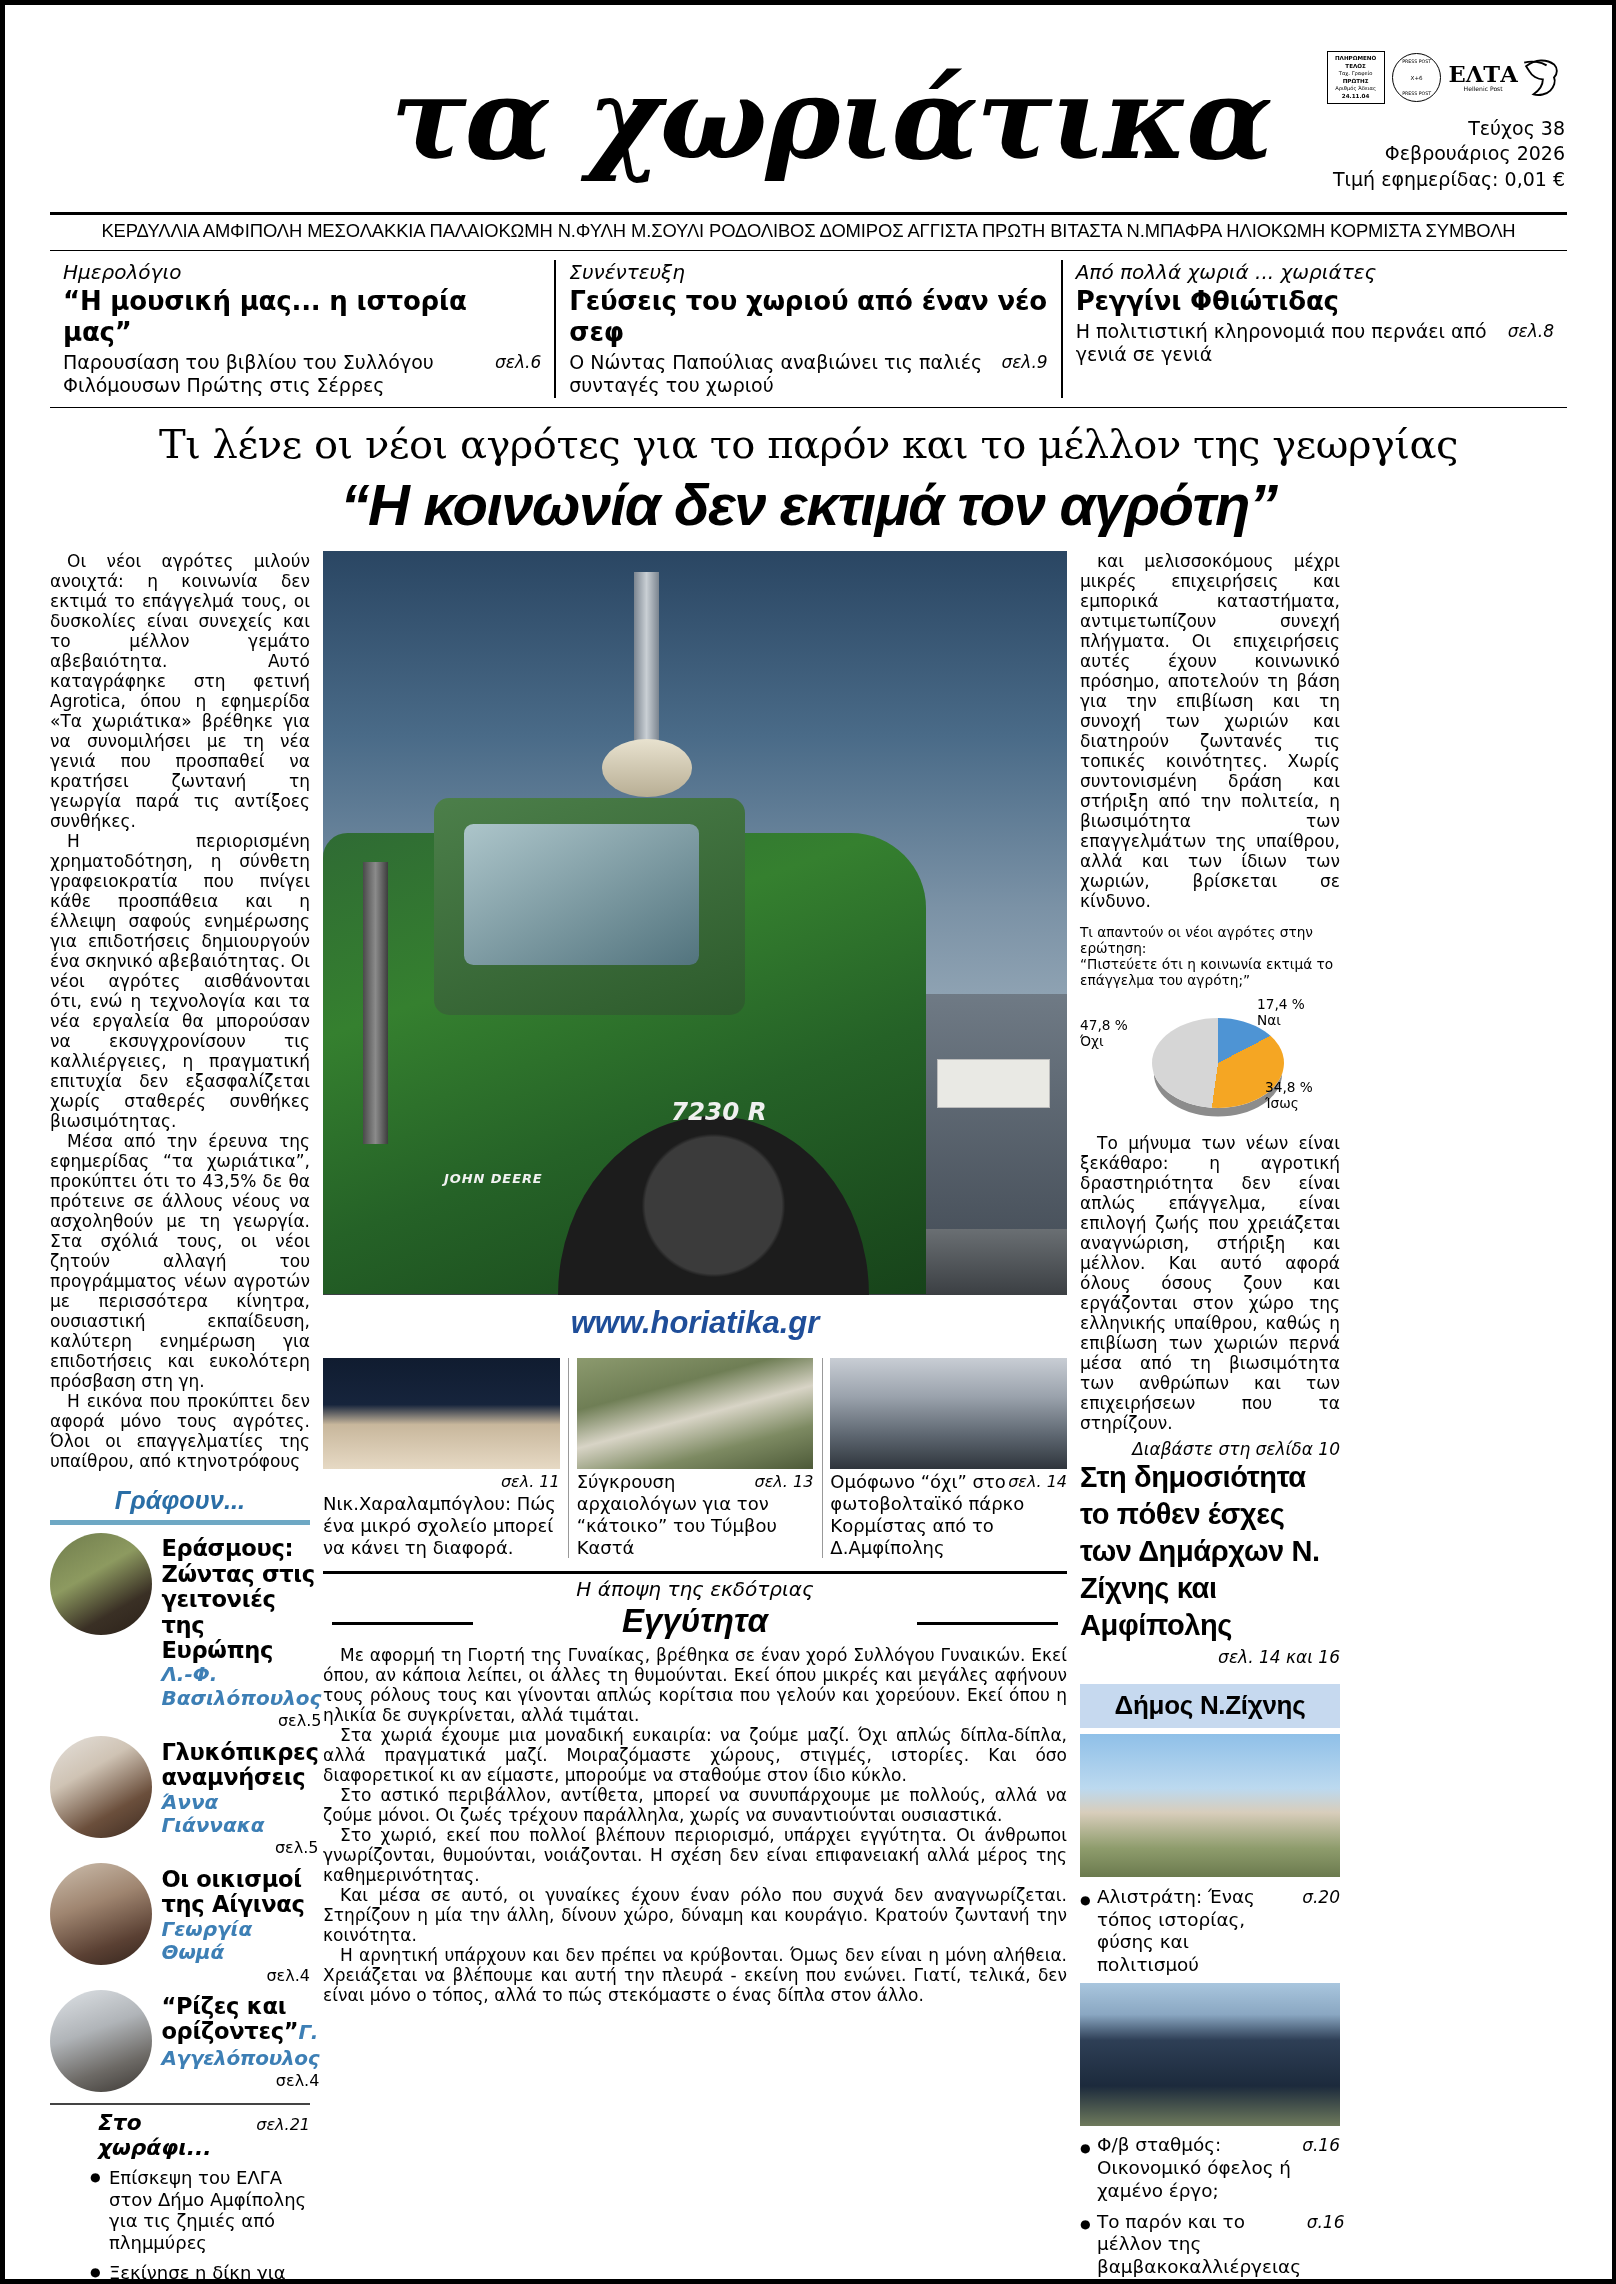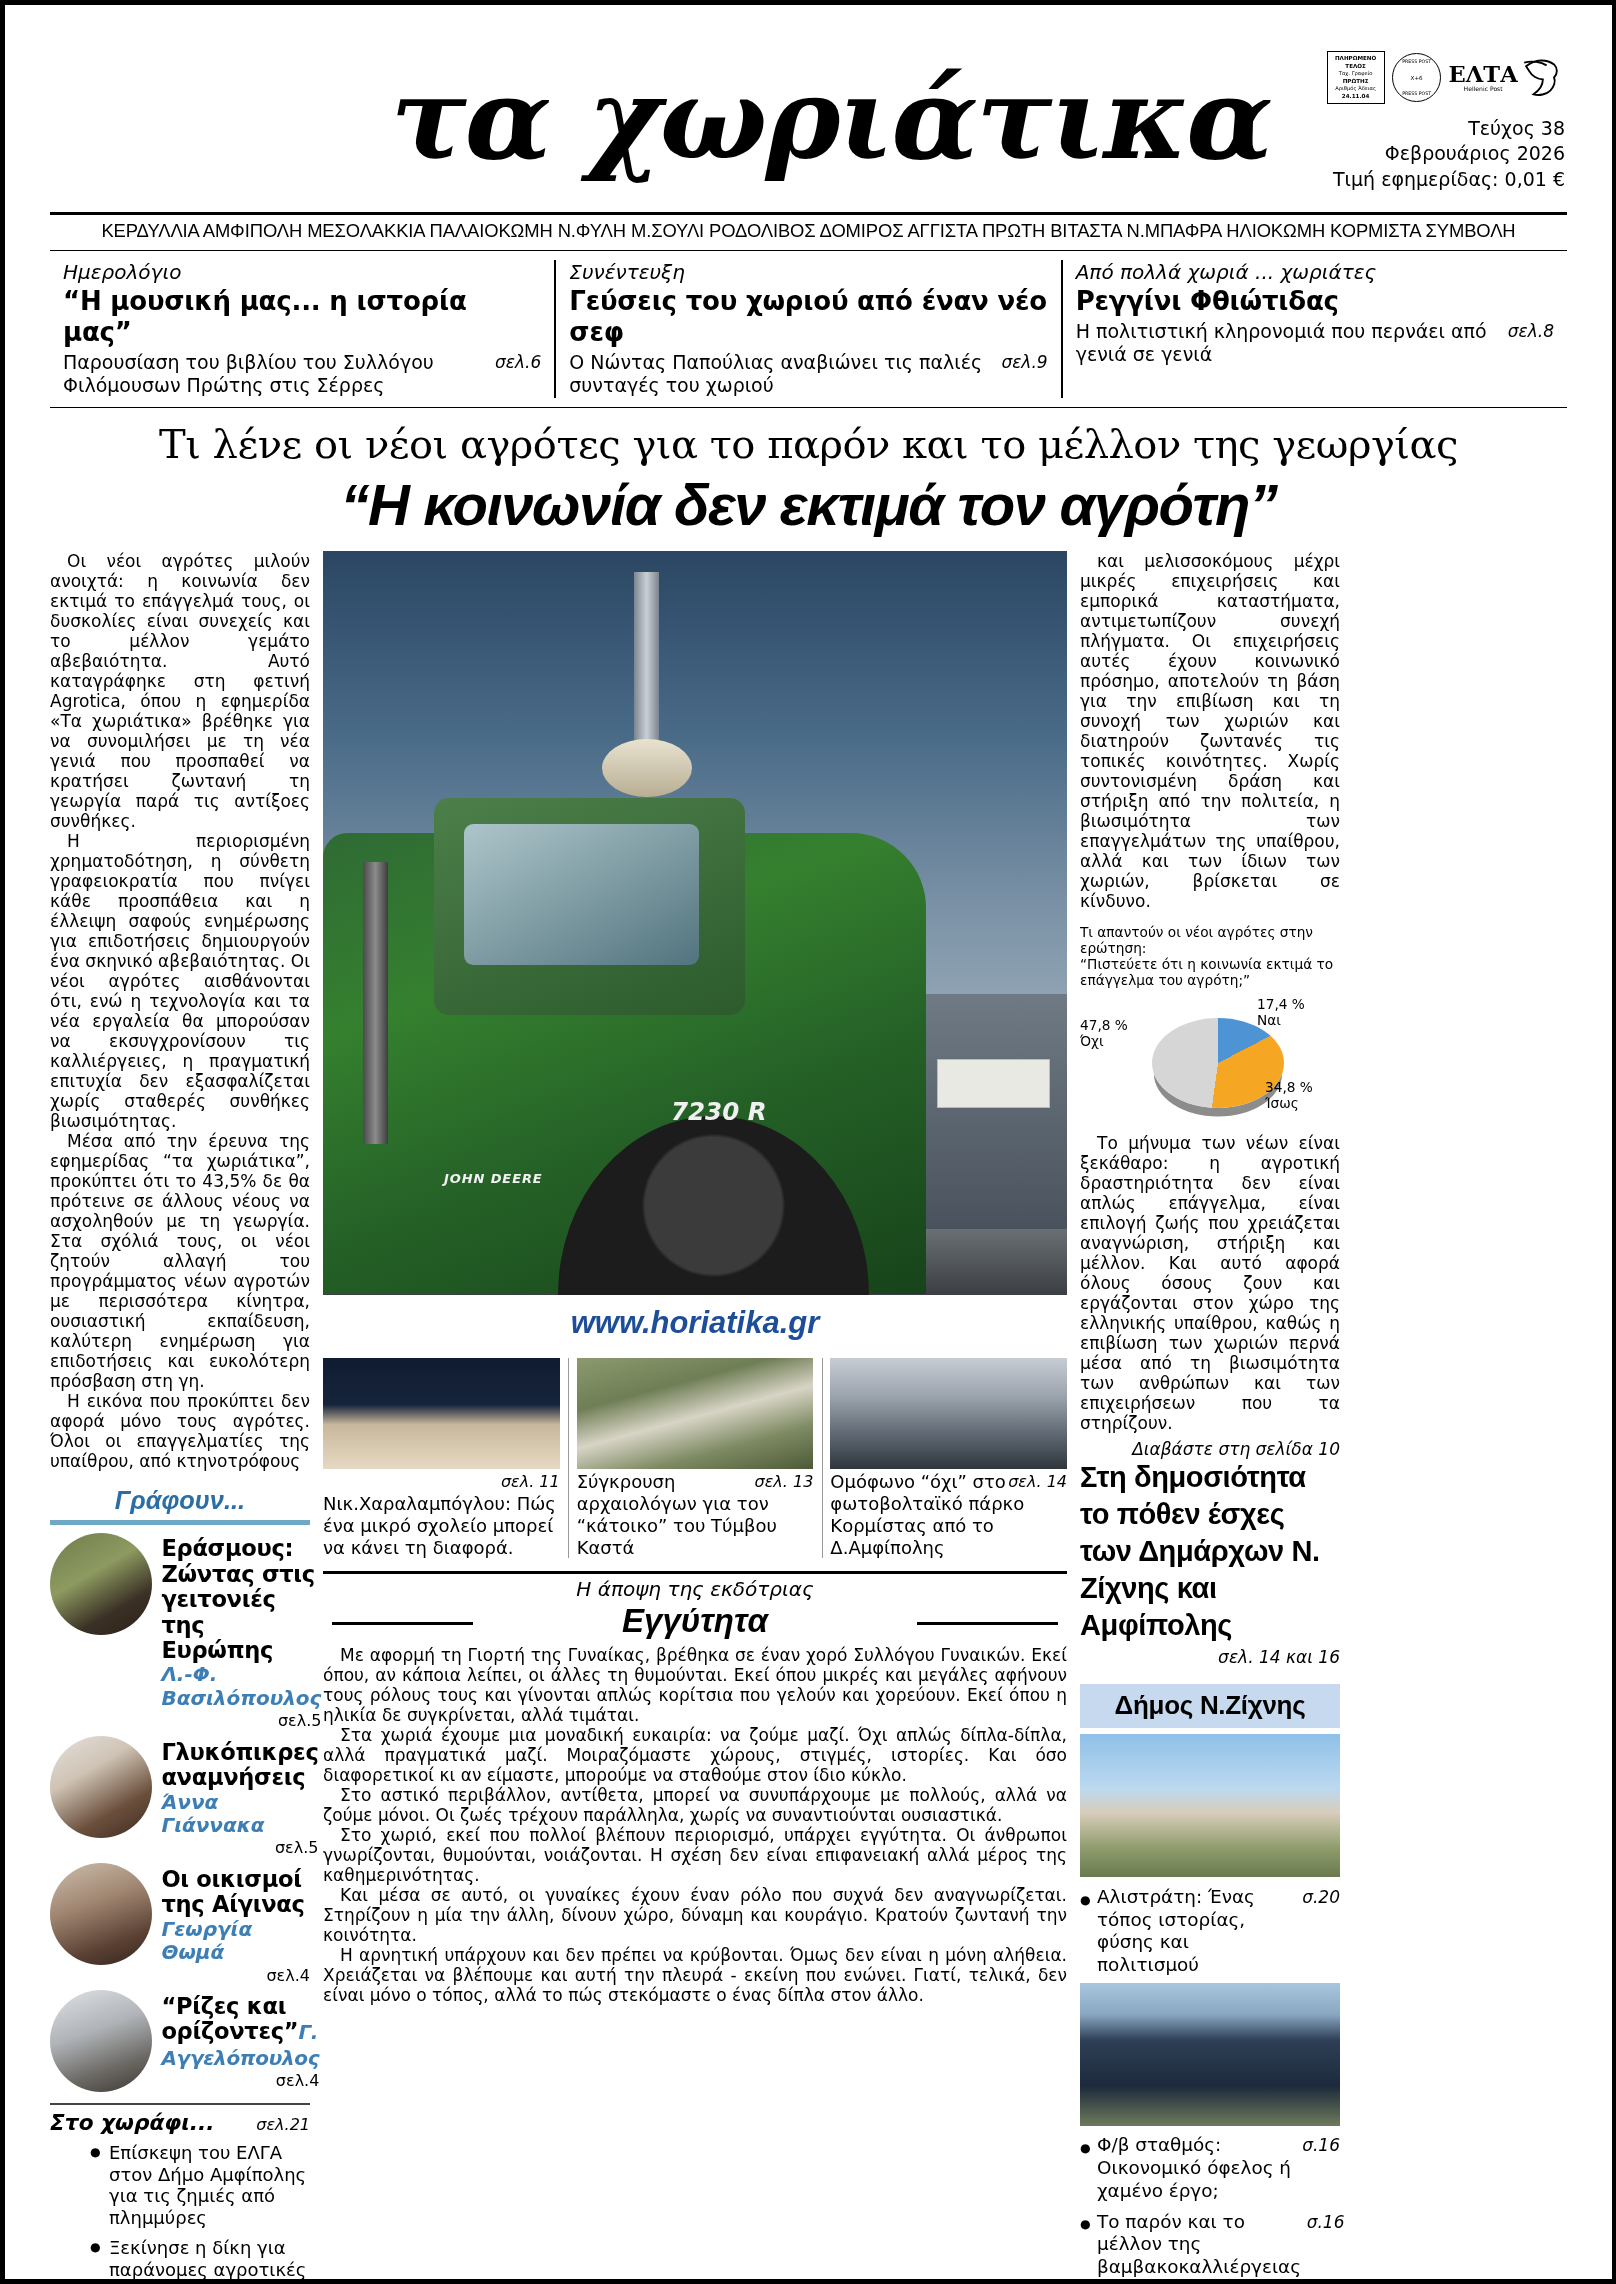--- a/index.html
+++ b/index.html
@@ -137,21 +137,21 @@
     font-size:25.4px; margin-top:15px; font-family:"Liberation Sans", sans-serif;
   }
   .grafoun-rule { border-top:5.6px solid #6ea8c4; margin:4.7px 0 7.5px 0; }
   .contrib { display:flex; align-items:flex-start; margin-bottom:5.6px; position:relative; min-height:105px;}
   .avatar { width:102px; height:102px; border-radius:50%; flex:0 0 102px; overflow:hidden; position:relative; }
   .ctext { padding-left:9.4px; flex:1 1 auto; padding-top:3.8px;}
   .ctitle { font-weight:bold; font-size:22.6px; line-height:25.4px; letter-spacing:-0.3px;}
   .cauthor { color:#3d7fb5; font-weight:bold; font-style:italic; font-size:20px; line-height:23.5px; }
   .cpage { text-align:right; font-size:16px; margin-top:0.9px;}
   .field-rule { border-top:2.8px solid #444; margin:7.5px 0 5.6px 0;}
-  .field-head { font-style:italic; font-weight:bold; font-size:21.7px; display:flex; justify-content:space-between; align-items:baseline;}
+  .field-head { font-style:italic; font-weight:bold; font-size:21.7px; display:flex; align-items:baseline;margin-left:48px;}
   .field-head .fp { font-size:16px; font-weight:normal;}
   .bullets { margin-top:6.6px; }
   .bullets li { font-size:18px; line-height:21.7px; margin-bottom:8.5px; list-style:none; position:relative; padding-left:19px;}
   .bullets li:before { content:"\25CF"; position:absolute; left:0; top:0; font-size:12.2px;}
 
   
   .trio { display:flex; gap:8.5px; margin-top:13px;}
   .trio .cell { flex:1 1 0; }
   .trio .ph { width:100%; height:111px; overflow:hidden; position:relative;}
   .trio .cap { font-size:18px; line-height:21.7px; padding-top:2.8px; position:relative;}

